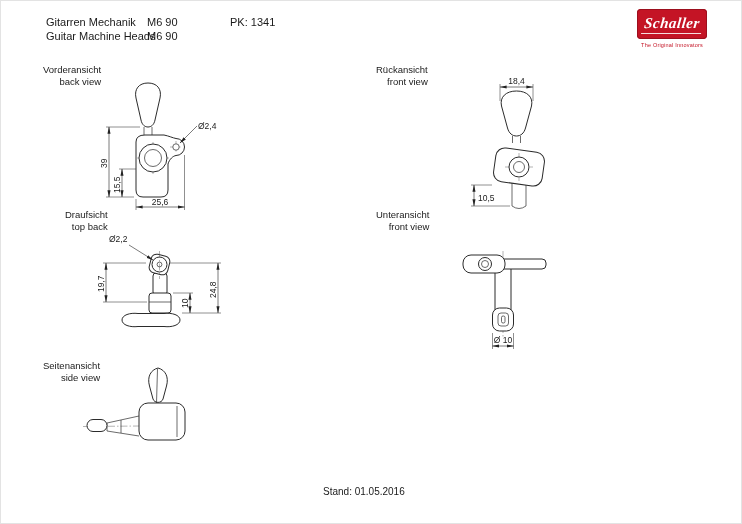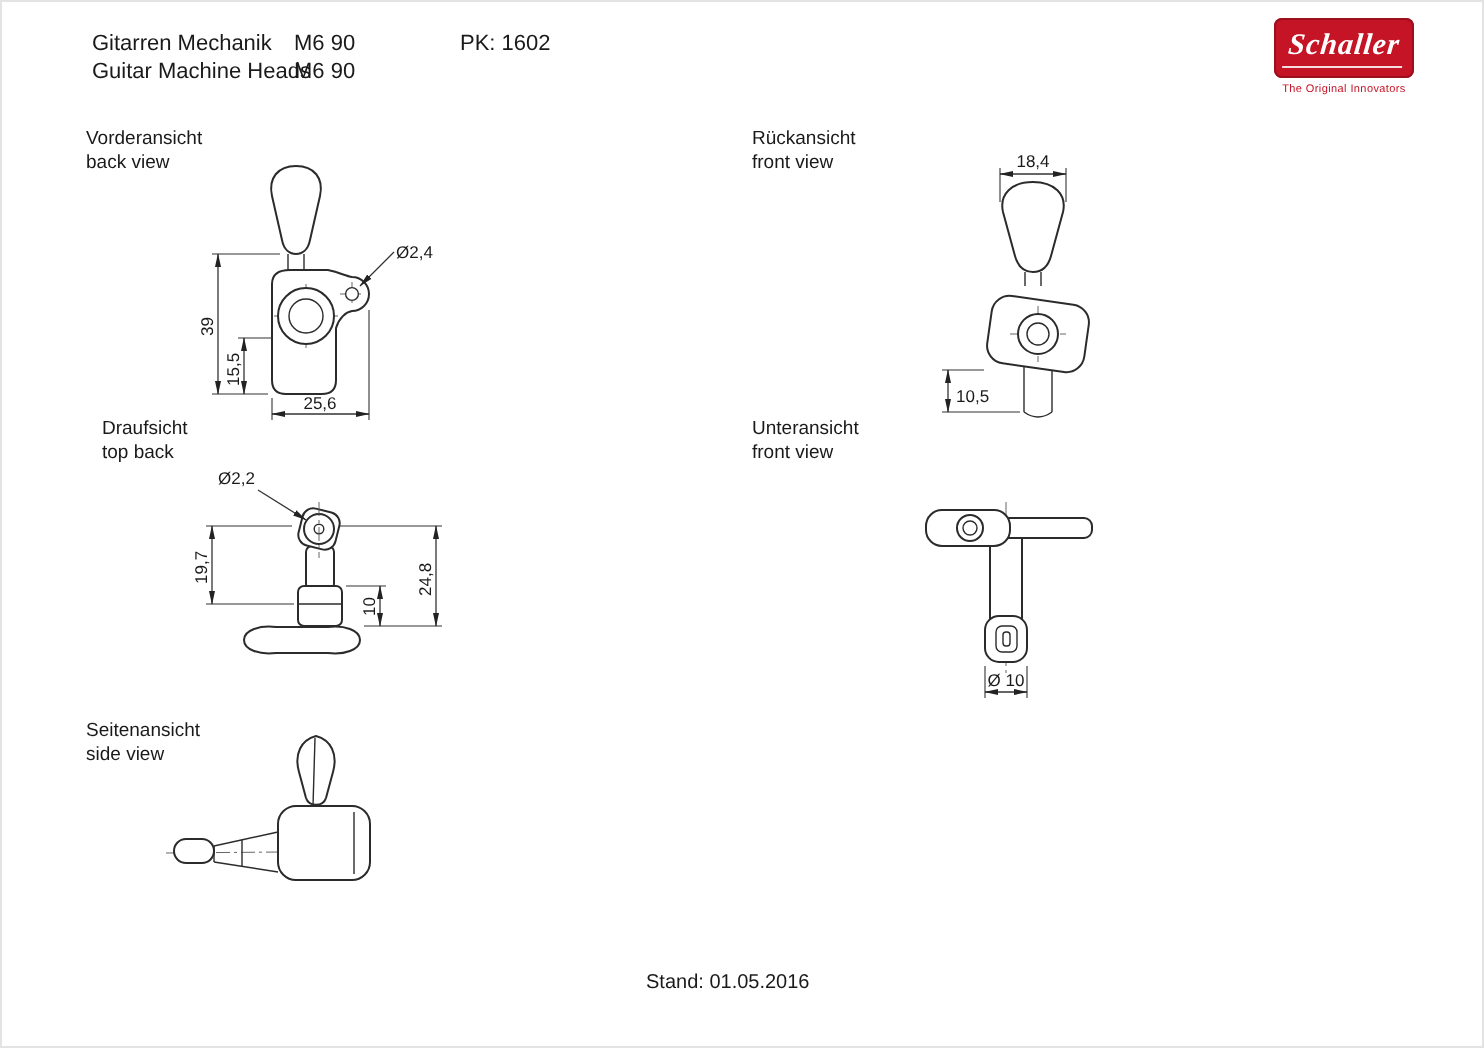--- a/index.html
+++ b/index.html
@@ -1,21 +1,21 @@
 <!DOCTYPE html>
 <html><head>
 <meta charset="utf-8">
 <style>
   * { margin:0; padding:0; box-sizing:border-box; }
   html,body { background:#fff; }
   body { font-family:"Liberation Sans", sans-serif; color:#1a1a1a; }
   .page { position:relative; width:742px; height:524px; background:#fff; overflow:hidden; border:1px solid #e3e3e3; }
 
   .hdr-text { position:absolute; font-size:11px; white-space:nowrap; }
-  .view-label { position:absolute; font-size:9.5px; line-height:11.5px; white-space:nowrap; }
+  .view-label { position:absolute; font-size:9.5px; line-height:11.5px; white-space:nowrap;text-align:right; }
   .footer-text { position:absolute; font-size:10px; white-space:nowrap; }
 
   .logo { position:absolute; left:636px; top:8px; width:70px; text-align:center; }
   .logo-box { height:30px; background:#c41425; border-radius:4px; display:flex; align-items:center; justify-content:center; box-shadow: inset 0 0 0 1px #9c0f1d; }
   .brand { color:#fff; font-family:"Liberation Serif", serif; font-style:italic; font-weight:bold; font-size:15px; letter-spacing:.5px; border-bottom:1px solid rgba(255,255,255,.85); padding:0 2px 1px 2px; transform:skewX(-6deg); }
   .logo-tagline { margin-top:3px; font-size:5.5px; color:#c41425; letter-spacing:.2px; }
 
   .view-svg { position:absolute; }
   .ol  { fill:#fff; stroke:#2b2b2b; stroke-width:1; }
   .ol2 { fill:none; stroke:#2b2b2b; stroke-width:.7; }
@@ -33,40 +33,40 @@
   <svg width="0" height="0" style="position:absolute">
     <defs>
       <marker id="arr" viewBox="0 0 10 6" markerWidth="7" markerHeight="4.2" refX="9.5" refY="3" orient="auto-start-reverse" markerUnits="userSpaceOnUse">
         <path d="M0,0.8 L10,3 L0,5.2 Z" fill="#222"></path>
       </marker>
     </defs>
   </svg>
 
   <div class="hdr-text" style="left:45px;top:15px">Gitarren Mechanik</div>
   <div class="hdr-text" style="left:146px;top:15px">M6 90</div>
-  <div class="hdr-text" style="left:229px;top:15px">PK: 1602</div>
+  <div class="hdr-text" style="left:229px;top:15px">PK: 1341</div>
   <div class="hdr-text" style="left:45px;top:29px">Guitar Machine Heads</div>
   <div class="hdr-text" style="left:146px;top:29px">M6 90</div>
 
   <div class="logo">
     <div class="logo-box" style="background: rgb(196, 20, 37);">
       <span class="brand">Schaller</span>
     </div>
     <div class="logo-tagline" style="color: rgb(196, 20, 37);">The Original Innovators</div>
   </div>
 
   <div class="view-label" style="left:42px;top:63px">
     <div>Vorderansicht</div>
     <div>back view</div>
   </div>
   <div class="view-label" style="left:375px;top:63px">
     <div>Rückansicht</div>
     <div>front view</div>
   </div>
-  <div class="view-label" style="left:50px;top:208px">
+  <div class="view-label" style="left:64px;top:208px">
     <div>Draufsicht</div>
     <div>top back</div>
   </div>
   <div class="view-label" style="left:375px;top:208px">
     <div>Unteransicht</div>
     <div>front view</div>
   </div>
   <div class="view-label" style="left:42px;top:359px">
     <div>Seitenansicht</div>
     <div>side view</div>

